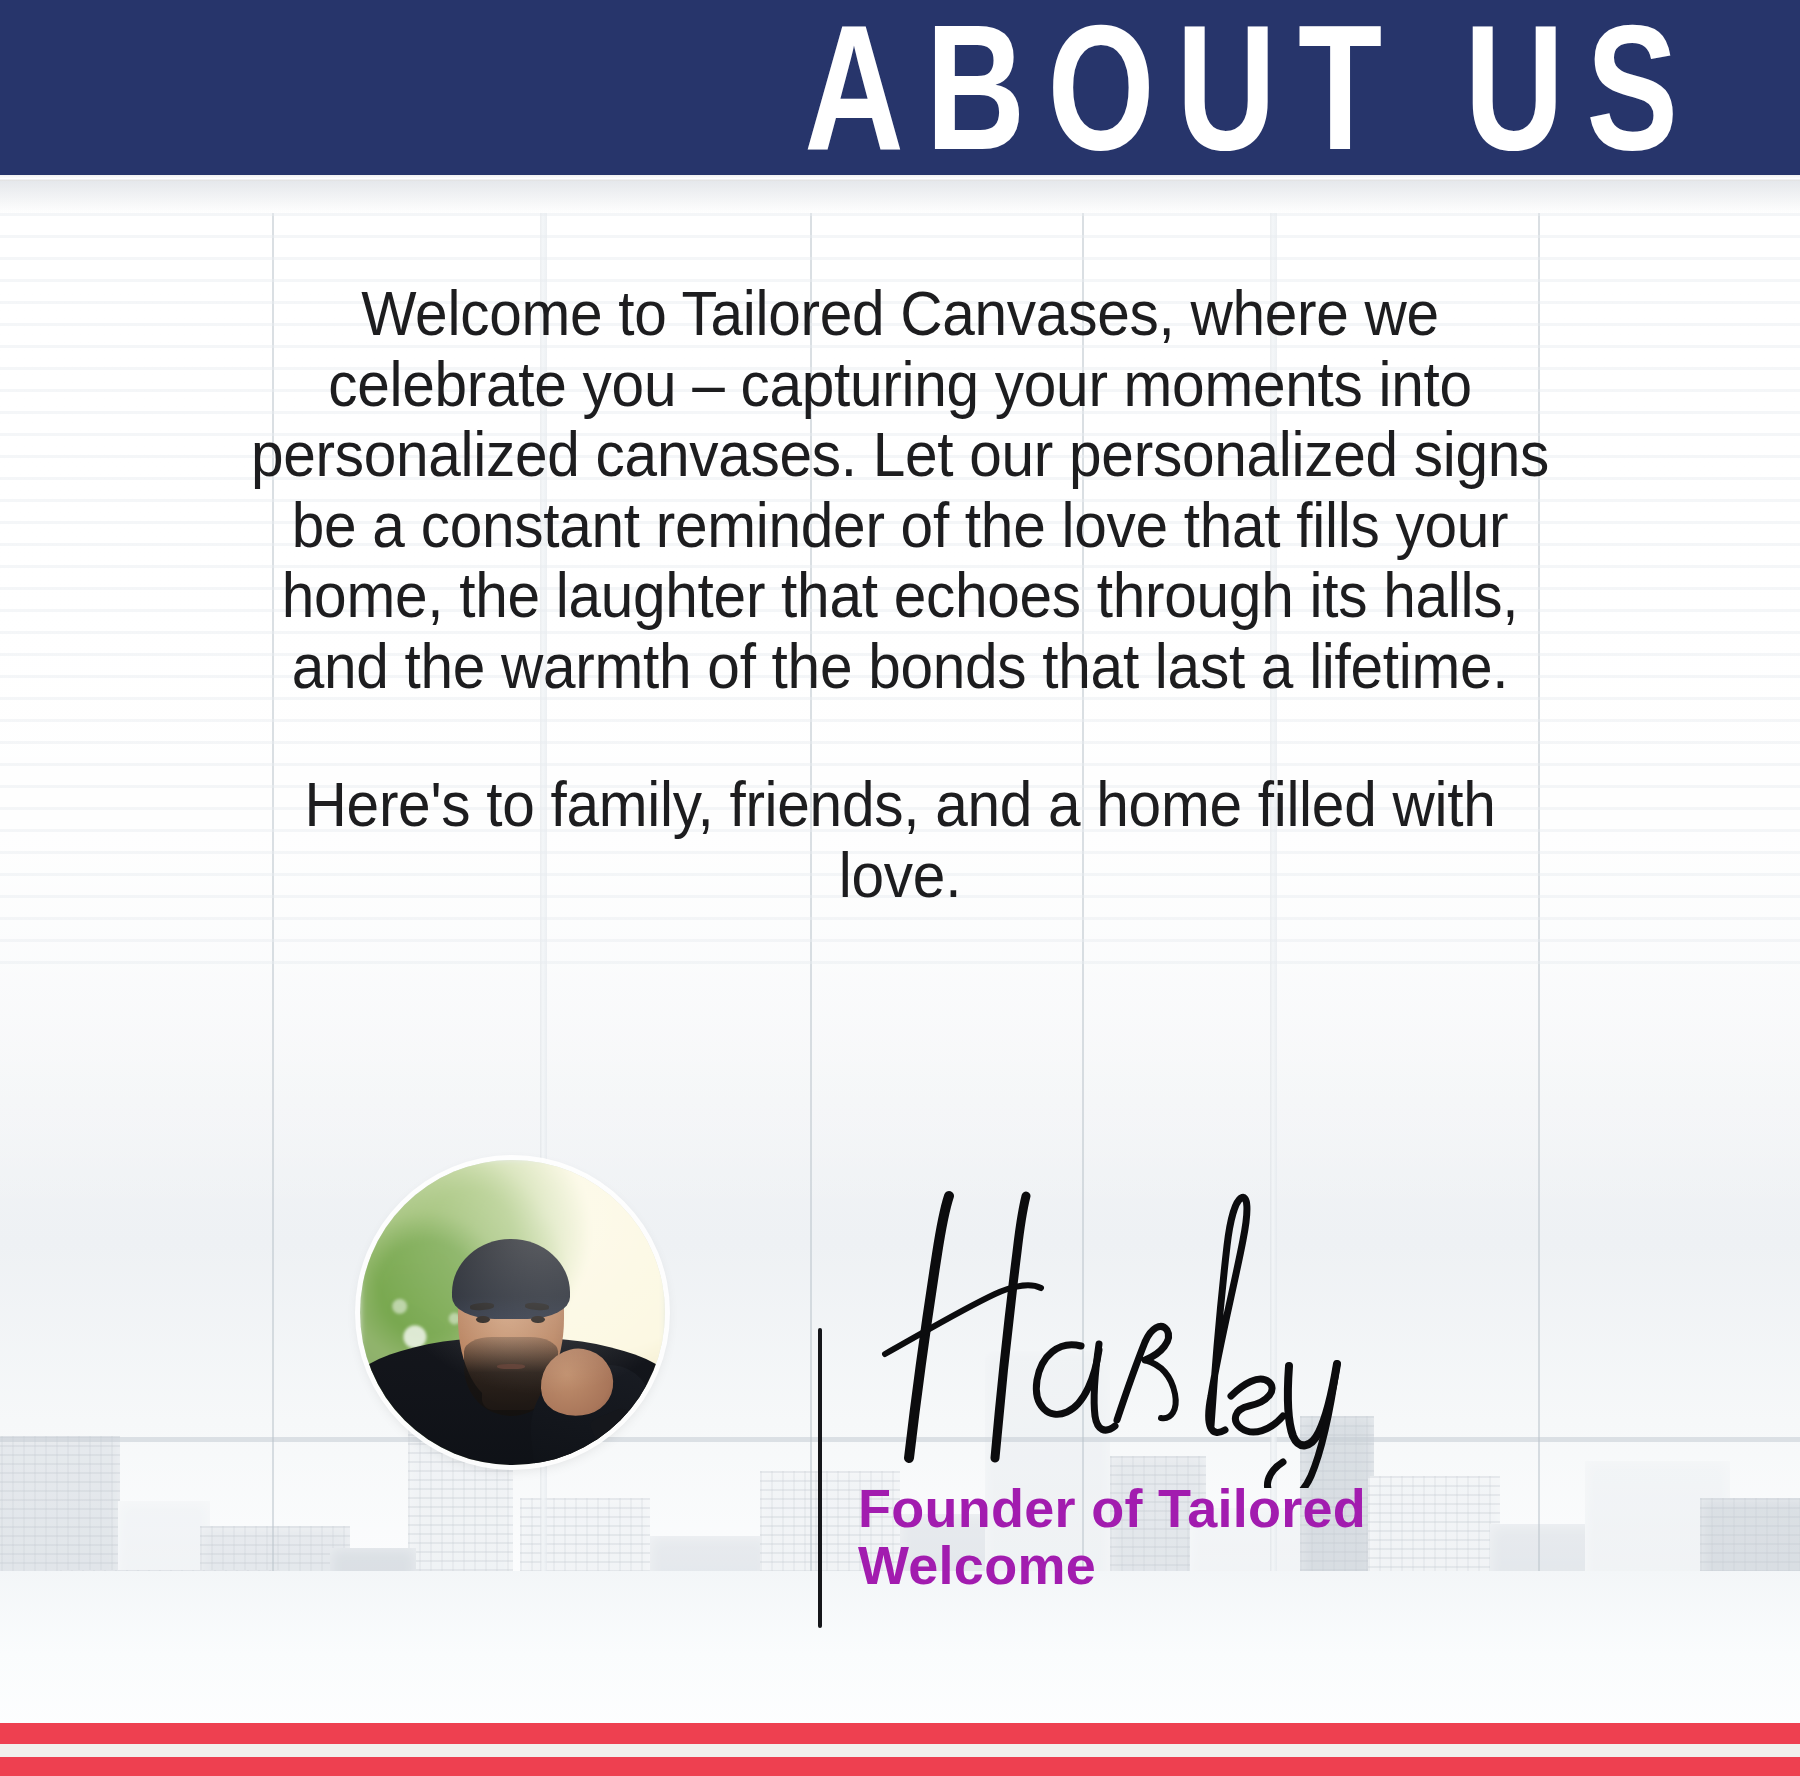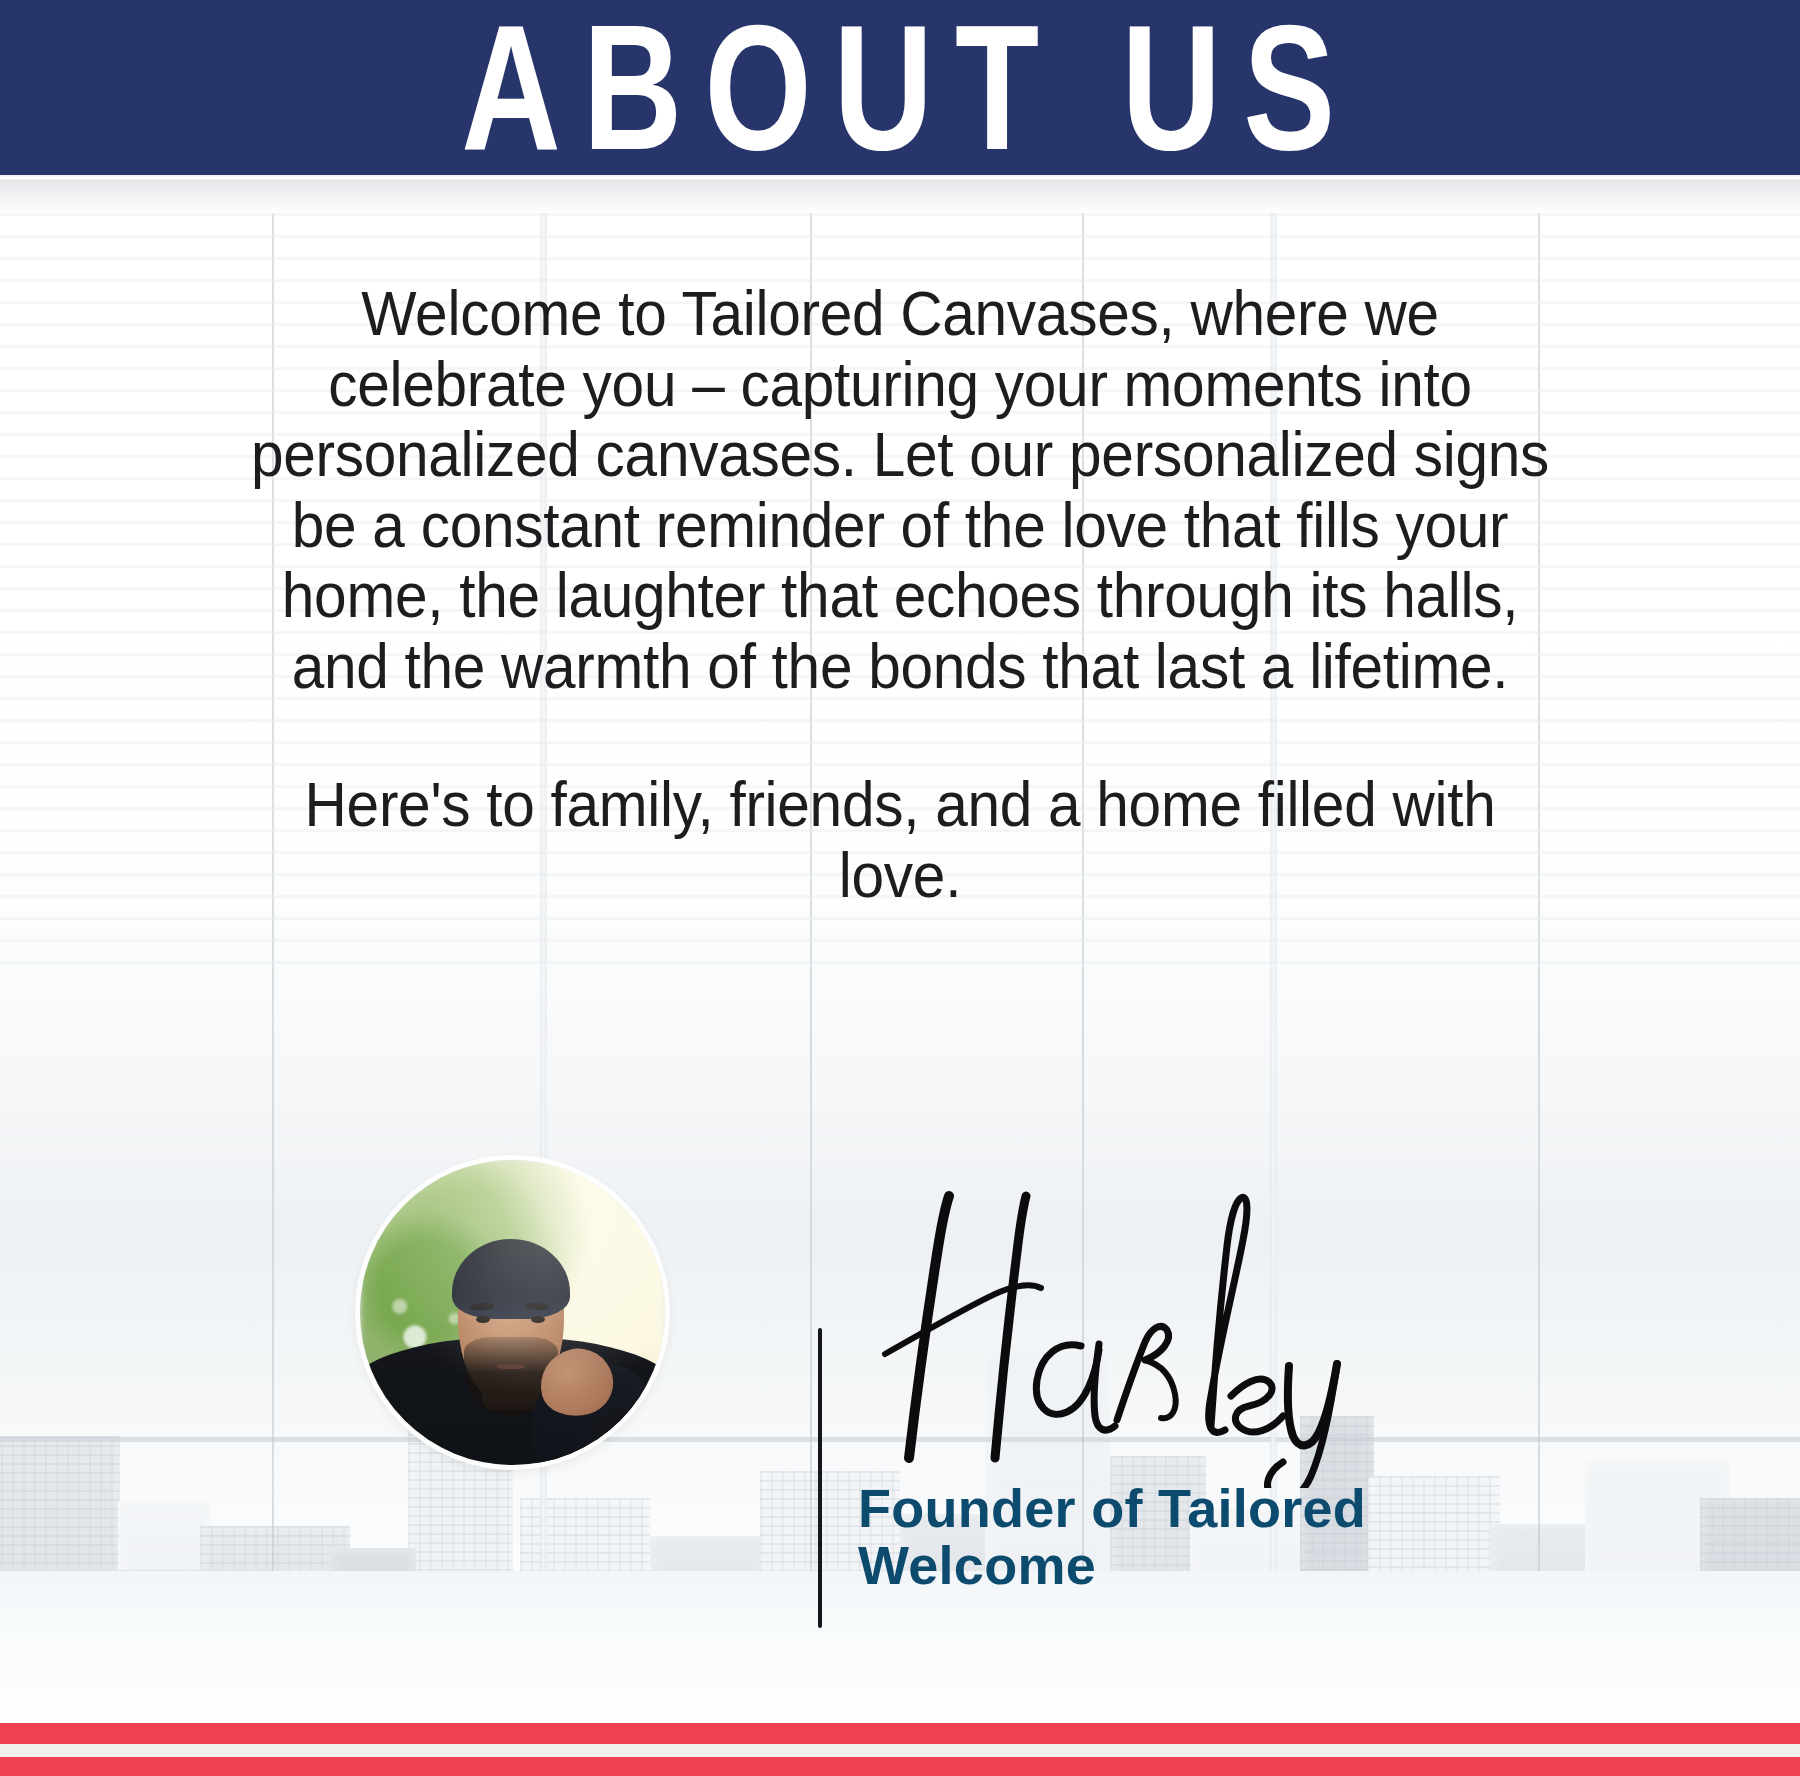--- a/index.html
+++ b/index.html
@@ -124,21 +124,21 @@
 
   
   .header {
     position: absolute;
     left: 0; top: 0;
     width: 1800px;
     height: 175px;
     background: #27356B;
     display: flex;
     align-items: center;
-    justify-content: center;
+    justify-content: flex-end;
   }
   .header-title {
     color: #ffffff;
     font-family: "Liberation Sans", sans-serif;
     font-weight: 700;
     font-size: 168px;
     line-height: 1;
     letter-spacing: 0.16em;
     transform: scaleX(0.82) scaleY(1.06);
     transform-origin: center;
@@ -337,21 +337,21 @@
     stroke-linecap: round;
     stroke-linejoin: round;
   }
 
   
   .role {
     position: absolute;
     left: 858px;
     top: 330px;
     width: 620px;
-    color: #0c4a6e;
+    color: #a21caf;
     font-family: "Liberation Sans", sans-serif;
     font-weight: 700;
     font-size: 54px;
     line-height: 1.06;
     letter-spacing: 0.005em;
   }
 
   
   .stripe {
     position: absolute;

